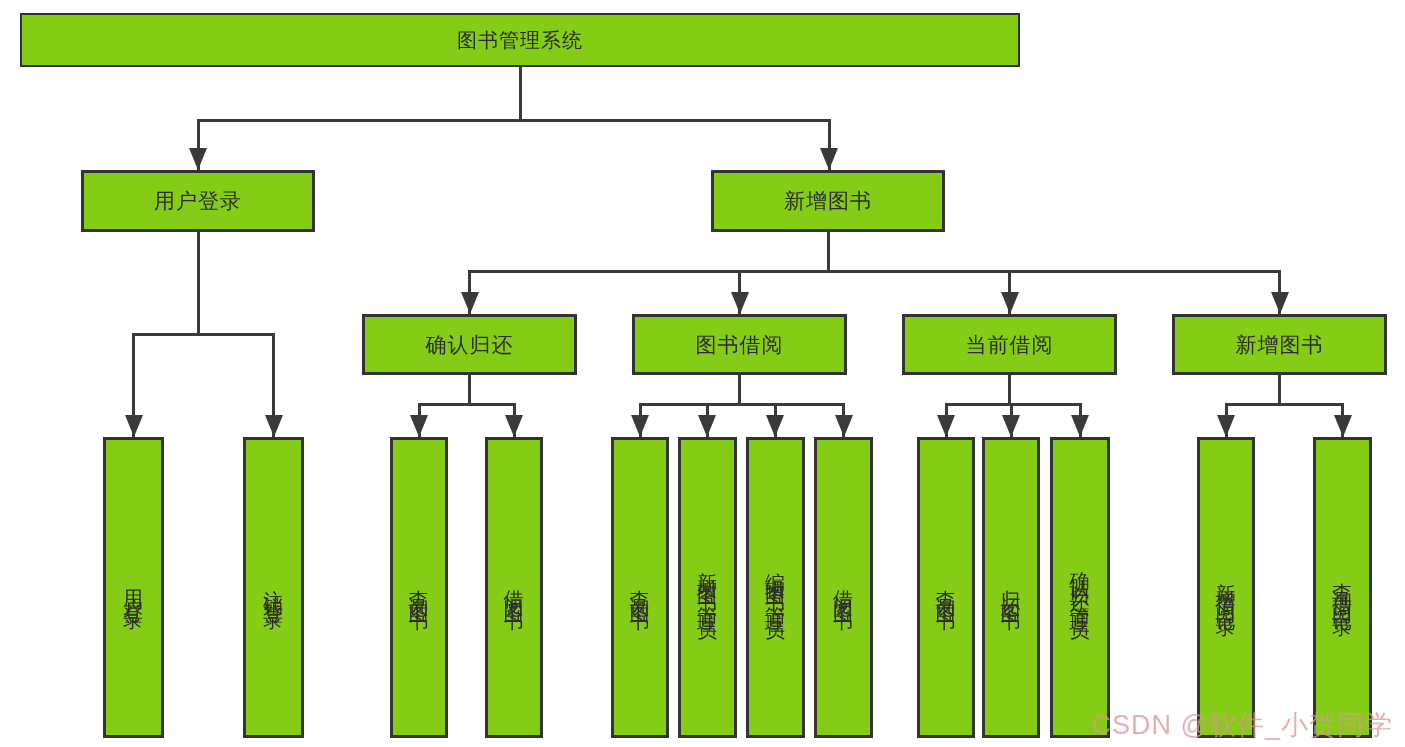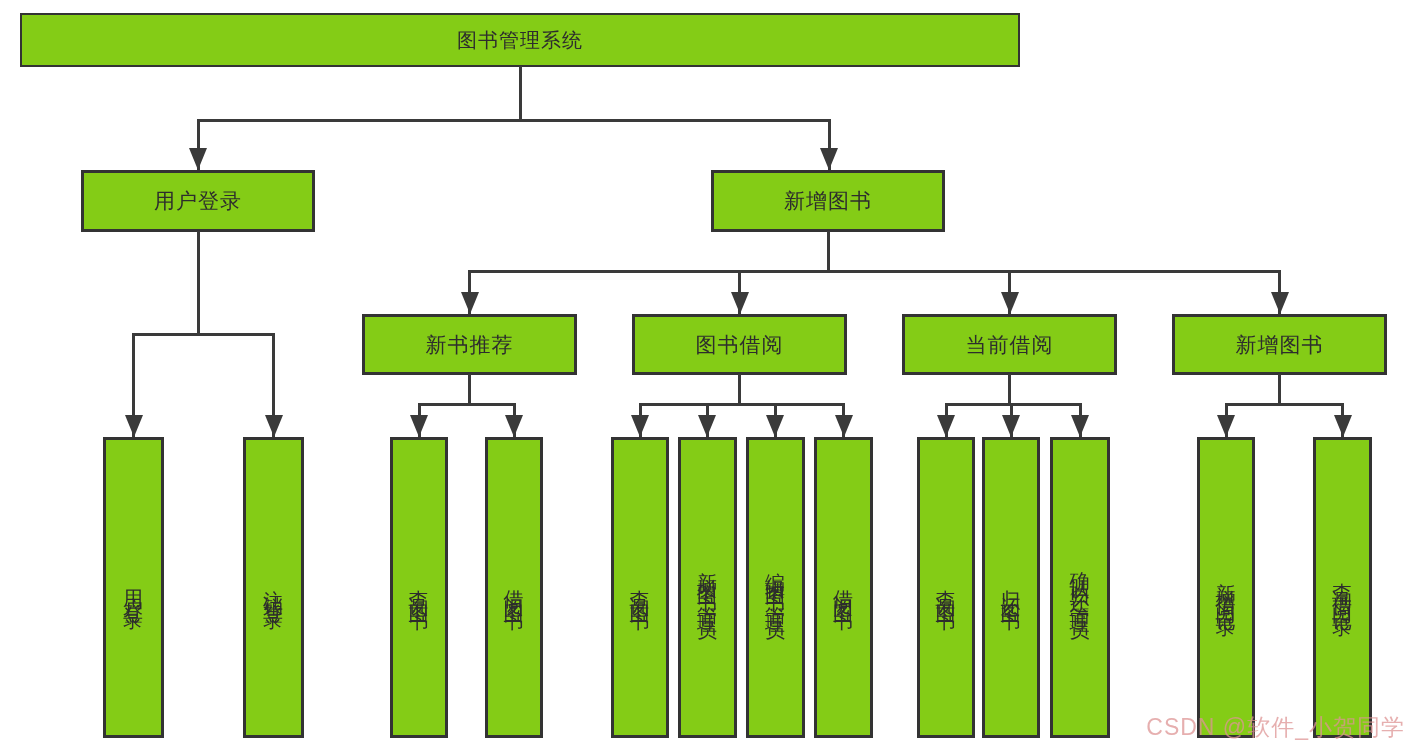--- a/index.html
+++ b/index.html
@@ -34,39 +34,39 @@
   .ln { position: absolute; background: #3a3a3a; }
   .ar {
     position: absolute;
     width: 0; height: 0;
     border-left: 9px solid transparent;
     border-right: 9px solid transparent;
     border-top: 22px solid #3a3a3a;
   }
   .watermark {
     position: absolute;
-    right: 0;
+    right: 12px;
     bottom: 4px;
-    font-size: 23px;
+    font-size: 27px;
     color: rgba(221, 148, 148, 0.75);
     letter-spacing: 1px;
     white-space: nowrap;
   }
 </style>
 </head>
 <body>
 
 <div class="stage">
 
   <div class="box hbox root" style="left:20px;top:13px;width:1000px;height:54px">图书管理系统</div>
 
   <div class="box hbox" style="left:81px;top:170px;width:234px;height:62px">用户登录</div>
   <div class="box hbox" style="left:711px;top:170px;width:234px;height:62px">新增图书</div>
 
-  <div class="box hbox" style="left:362px;top:314px;width:215px;height:61px">新书推荐</div>
+  <div class="box hbox" style="left:362px;top:314px;width:215px;height:61px">确认归还</div>
   <div class="box hbox" style="left:902px;top:314px;width:215px;height:61px">当前借阅</div>
   <div class="box hbox" style="left:632px;top:314px;width:215px;height:61px">图书借阅</div>
   <div class="box hbox" style="left:1172px;top:314px;width:215px;height:61px">新增图书</div>
 
   <div class="box leaf" style="left:103px;top:437px;width:61px;height:301px">
     <span>用户登录</span>
     </div>
   <div class="box leaf" style="left:243px;top:437px;width:61px;height:301px">
     <span>注销登录</span>
     </div>

